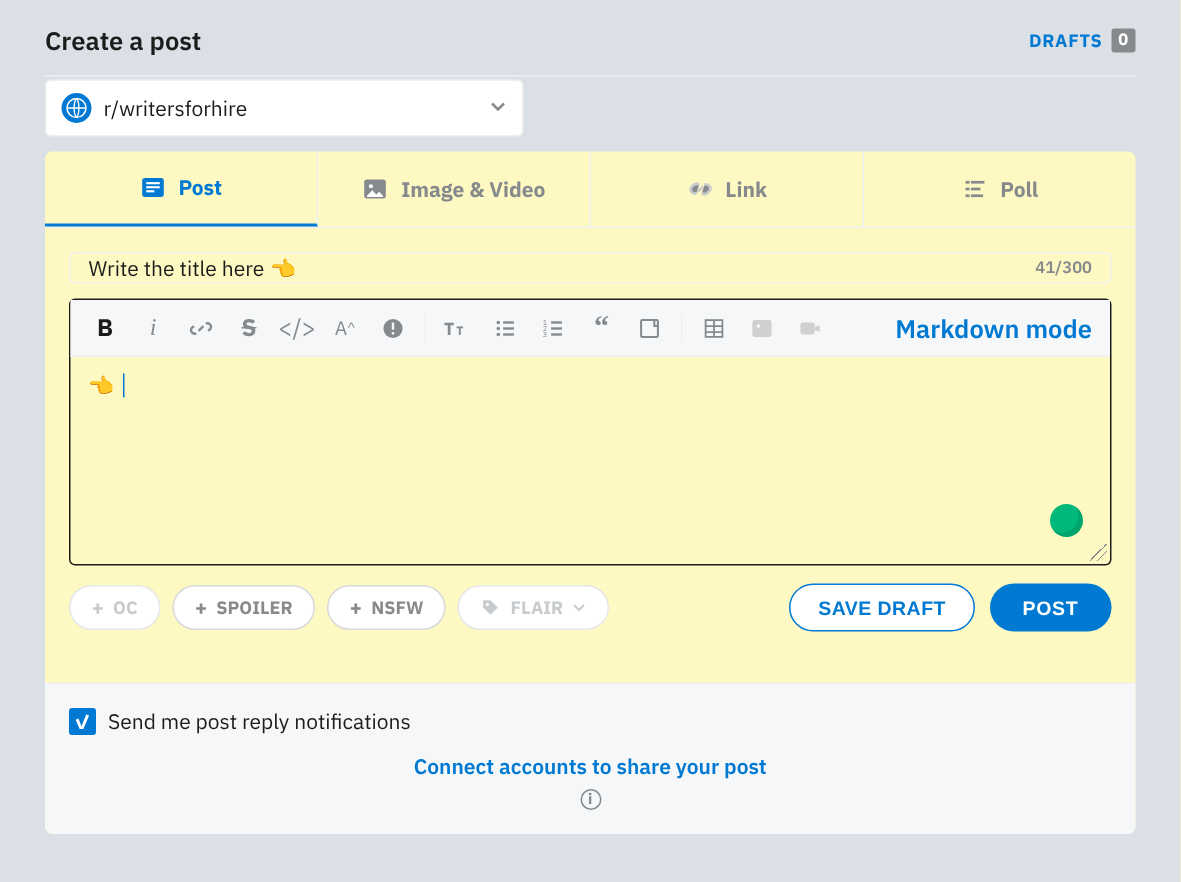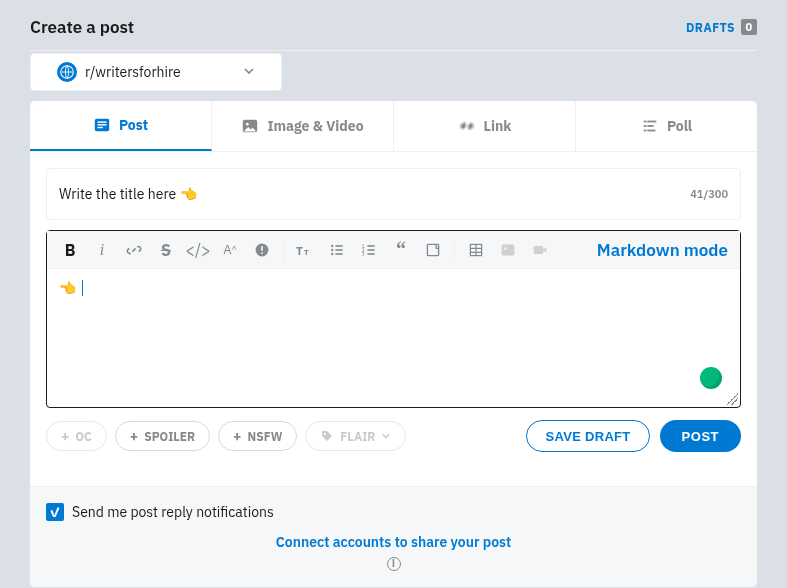--- a/index.html
+++ b/index.html
@@ -45,38 +45,38 @@
     display:inline-flex;
     align-items:center;
     justify-content:center;
     font-size:11px;
     font-weight:700;
   }
   .community {
     background:#fff;
     border:1px solid #edeff1;
     border-radius:4px;
-    width:252px;
+    width:319px;
     height:38px;
     display:flex;
     align-items:center;
-    padding:0 26px;
+    padding:0 10px;
     gap:8px;
     margin-bottom:10px;
   }
   .community .globe {
     width:20px;height:20px;border-radius:50%;
     background:#0079d3;
     display:flex;align-items:center;justify-content:center;
     color:#fff;font-size:12px;
   }
   .community .name { flex:1; font-size:14px; color:#1c1c1c; }
   .community .chev { color:#878a8c; }
   .card {
-    background:#ffffff;
+    background:#fef9c3;
     border-radius:5px;
   }
   .tabs {
     display:flex;
     border-bottom:1px solid #edeff1;
   }
   .tab {
     flex:1;
     height:50px;
     display:flex;
@@ -92,21 +92,21 @@
   .tab:last-child{border-right:none;}
   .tab.active {
     color:#0079d3;
     border-bottom:2px solid #0079d3;
   }
   .tab svg { width:18px; height:18px; fill:currentColor; }
   .body-pad { padding:16px; }
   .title-input {
     border:1px solid #edeff1;
     border-radius:4px;
-    height:52px;
+    height:21px;
     display:flex;
     align-items:center;
     padding:0 12px;
     margin-bottom:10px;
     position:relative;
   }
   .title-input .txt { flex:1; font-size:14px; color:#1c1c1c; display:flex; align-items:center; gap:4px;}
   .title-input .counter { font-size:11px; color:#878a8c; font-weight:600;}
   .editor {
     border:1px solid #1c1c1c;

